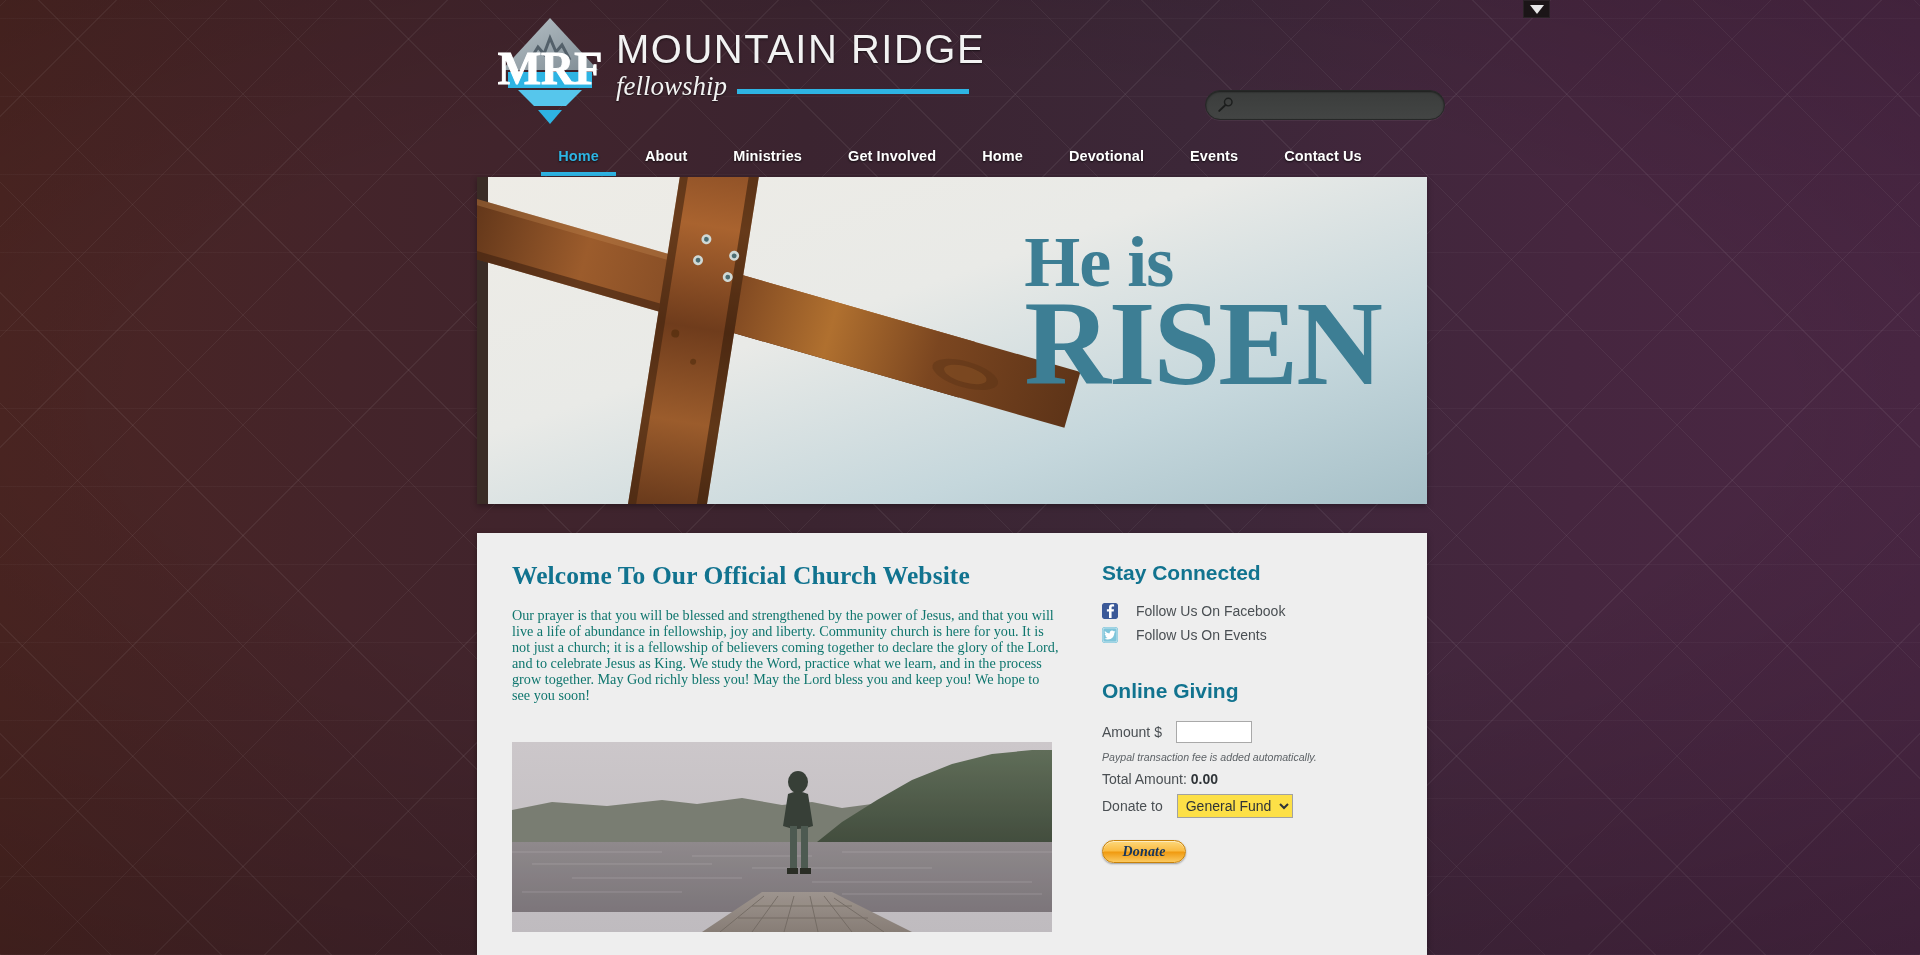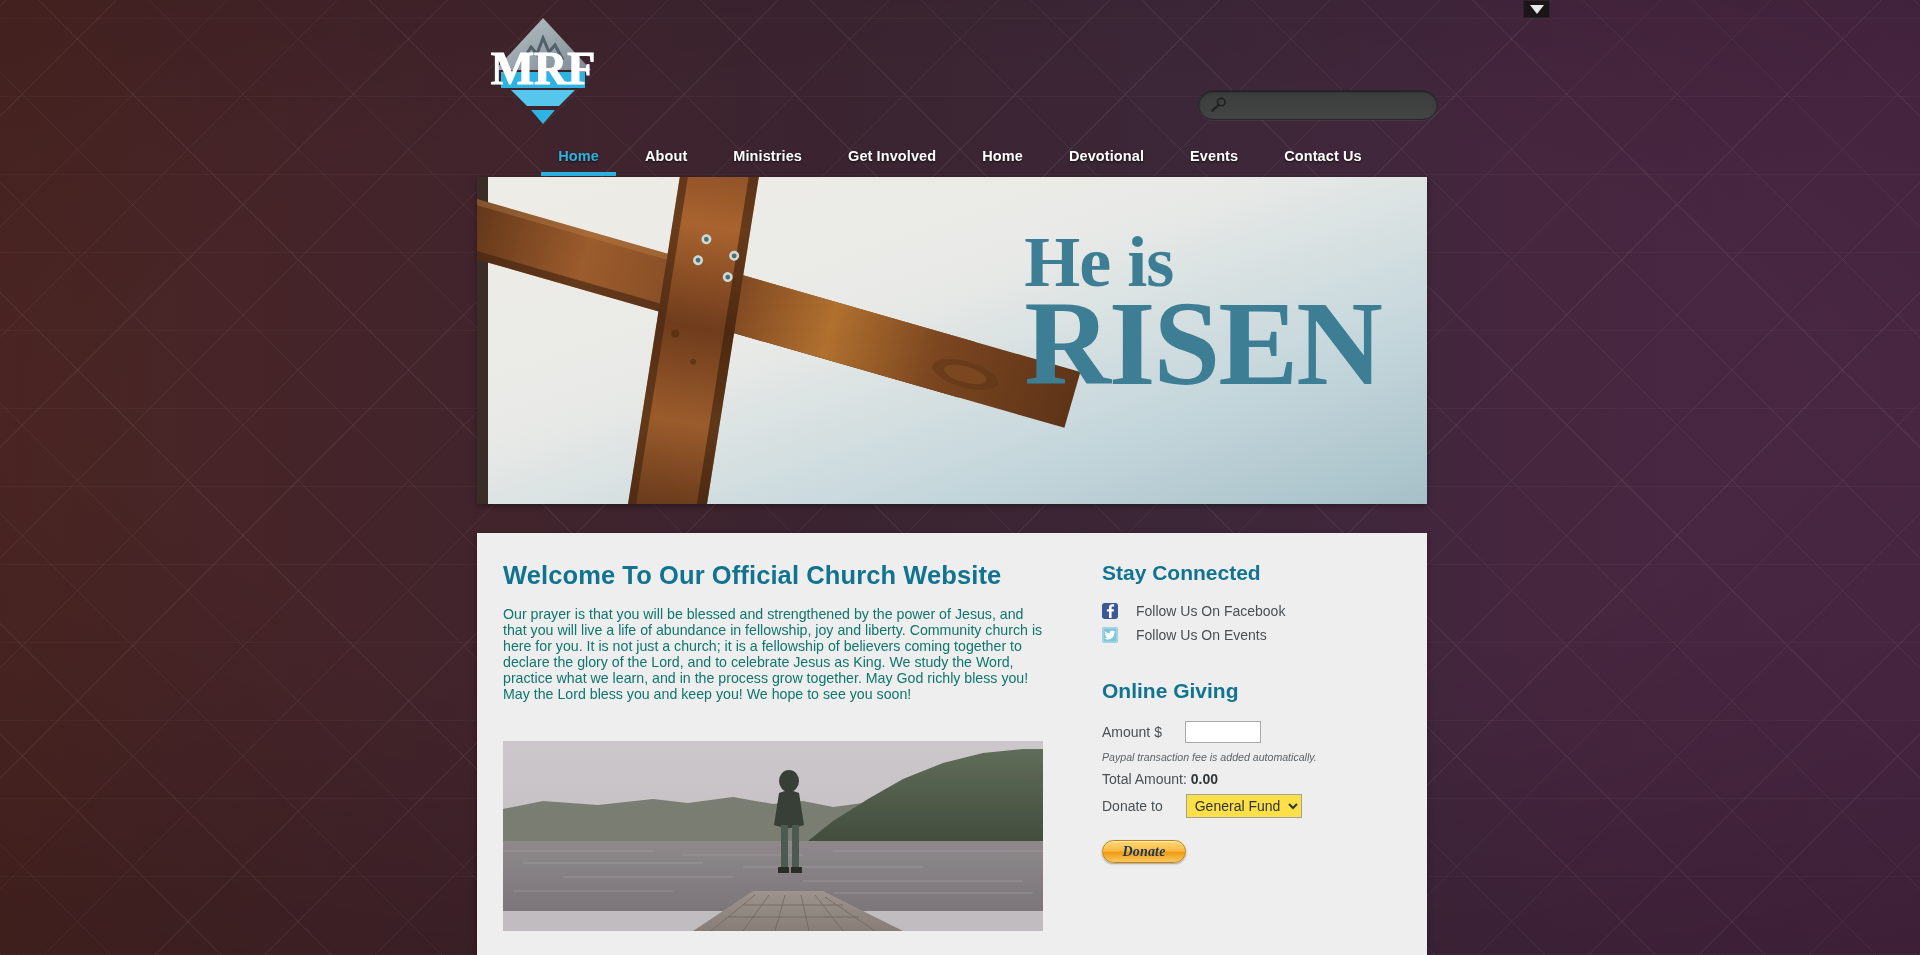--- a/index.html
+++ b/index.html
@@ -43,21 +43,21 @@
     border-top: 9px solid #e8e8e8;
   }
 
   
   .page {
     position: relative;
     z-index: 5;
     width: 1920px; height: 955px;
   }
   .header {
-    position: absolute; top: 0; left: 0; width: 1844px; height: 148px;
+    position: absolute; top: 0; left: 7px; width: 1844px; height: 148px;
   }
   .logo-wrap {
     position: absolute; left: 489px; top: 12px;
     display: flex; align-items: center;
   }
   .logo-mark {
     position: relative;
     width: 108px; height: 112px;
   }
   .wordmark {
@@ -151,21 +151,21 @@
   .hero-title .t2 { display:block; font-size: 120px; font-weight: 700; letter-spacing: -2px; margin-top: -6px;}
 
   
   .content {
     position: absolute; left: 477px; top: 533px;
     width: 950px; height: 422px;
     background: #eeeeee;
     box-shadow: 0 2px 6px rgba(0,0,0,.35);
     display: flex;
   }
-  .col-main { width: 625px; padding: 28px 30px 0 26px; }
+  .col-main { width: 625px; padding: 28px 30px 0 35px; font-family: Liberation Serif, serif; }
   .col-side { width: 325px; padding: 28px 24px 0 0; }
 
   .h1-welcome {
     color: #0e7490; color: #11738f;
     font-size: 25.5px; font-weight: bold; margin: 0 0 16px 0;
     letter-spacing: .1px;
   }
   .body-copy {
     color: #0f766e; font-size: 14.2px; line-height: 16px; margin: 0;
     max-width: 548px;
@@ -180,21 +180,21 @@
   .h2-side {
     color: #11738f; font-size: 21px; font-weight: bold; margin: 0 0 18px 0;
   }
   .social-row {
     display: flex; align-items: center; gap: 9px; margin-bottom: 8px; cursor: pointer;
   }
   .social-row .label { color: #4a4f53; font-size: 14px; margin-left: 9px; }
   .icon-sq { width: 16px; height: 16px; border-radius: 2px; display:block; }
 
   .h2-giving { margin-top: 36px; }
-  .field-row { display: flex; align-items: center; gap: 23px; margin-bottom: 8px; }
+  .field-row { display: flex; align-items: center; gap: 14px; margin-bottom: 8px; }
   .field-label { color: #4a4f53; font-size: 14px; }
   .amount-input {
     width: 76px; height: 22px; border: 1px solid #a9a9a9; background: #fff;
     font-size: 13px; padding: 0 4px; outline: none;
     font-family: "Liberation Sans", sans-serif;
   }
   .fine-print {
     font-size: 10.6px; font-style: italic; color: #5d6266; margin: 2px 0 8px 0;
   }
   .total-line { color: #4a4f53; font-size: 14px; margin-bottom: 7px; }
@@ -247,20 +247,27 @@
           <polygon points="54,6 102,58 6,58" fill="url(#gmt)"></polygon>
 
           <polyline points="34,48 42,35 48,42 54,26 60,40 66,33 74,48" fill="none" stroke="#53606a" stroke-width="3"></polyline>
 
           <rect x="12" y="60" width="84" height="16" fill="#2eb4e3"></rect>
           <polygon points="22,78 86,78 70,94 38,94" fill="#56c6ec"></polygon>
           <polygon points="42,98 66,98 54,112" fill="#2eb4e3"></polygon>
 
           <text x="54" y="72" text-anchor="middle" font-family="Liberation Serif, serif" font-size="46" font-weight="bold" fill="#ffffff" stroke="#ffffff" stroke-width="1">MRF</text>
         </svg>
+      </div>
+      <div class="wordmark">
+        <div class="line1">MOUNTAIN RIDGE</div>
+        <div class="line2row">
+          <div class="line2">fellowship</div>
+          <div class="rule"></div>
+        </div>
       </div>
     </div>
 
     <div class="search-box">
       <svg class="search-icon" viewBox="0 0 20 20" xmlns="http://www.w3.org/2000/svg">
         <circle cx="12.5" cy="6.8" r="4.2" fill="none" stroke="#1c1e1d" stroke-width="1.6"></circle>
         <line x1="9.4" y1="9.9" x2="2.5" y2="16.5" stroke="#1c1e1d" stroke-width="2.2" stroke-linecap="round"></line>
       </svg>
       <input class="search-input" type="text" value="" placeholder="" style="">
     </div>

